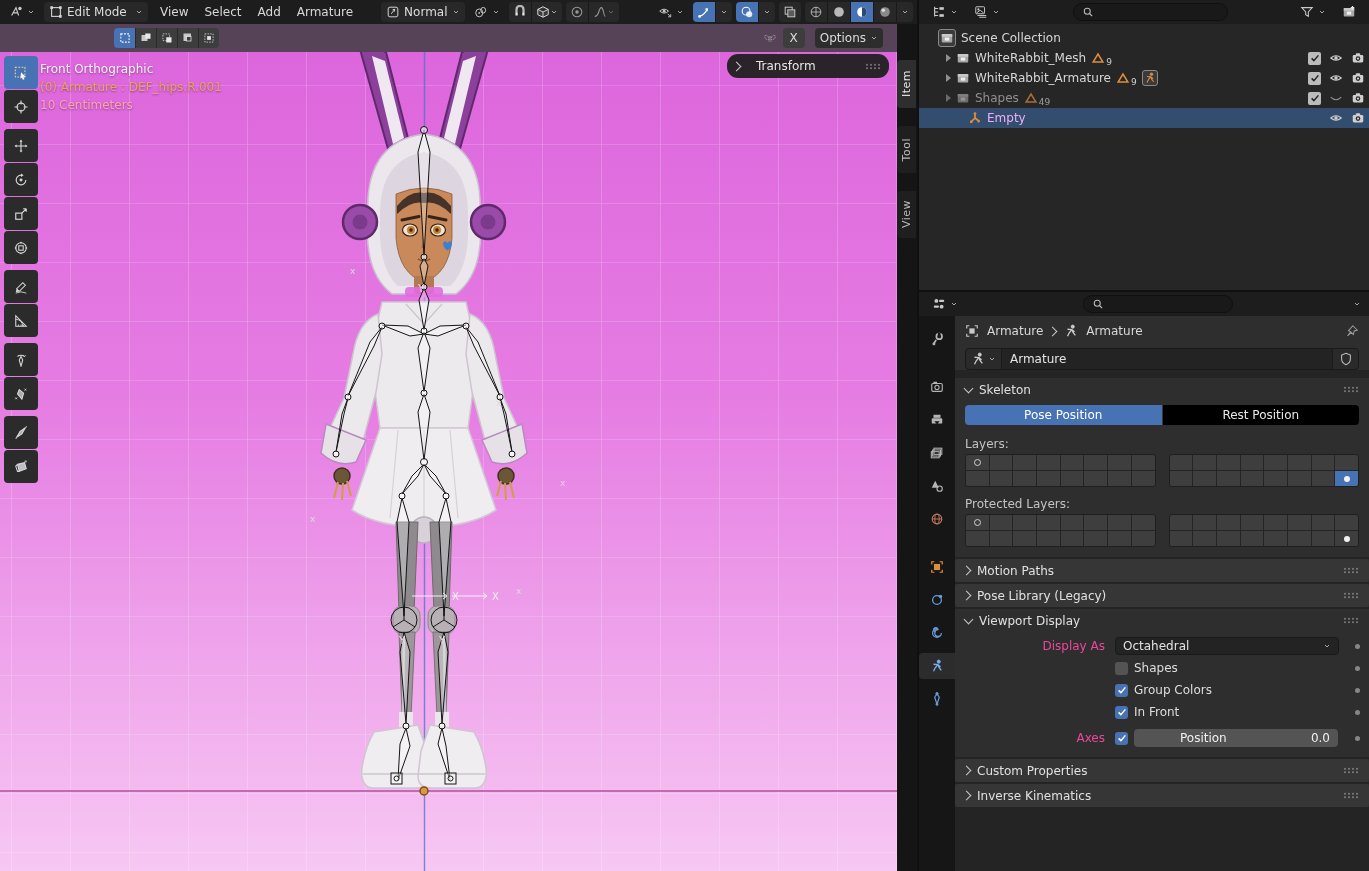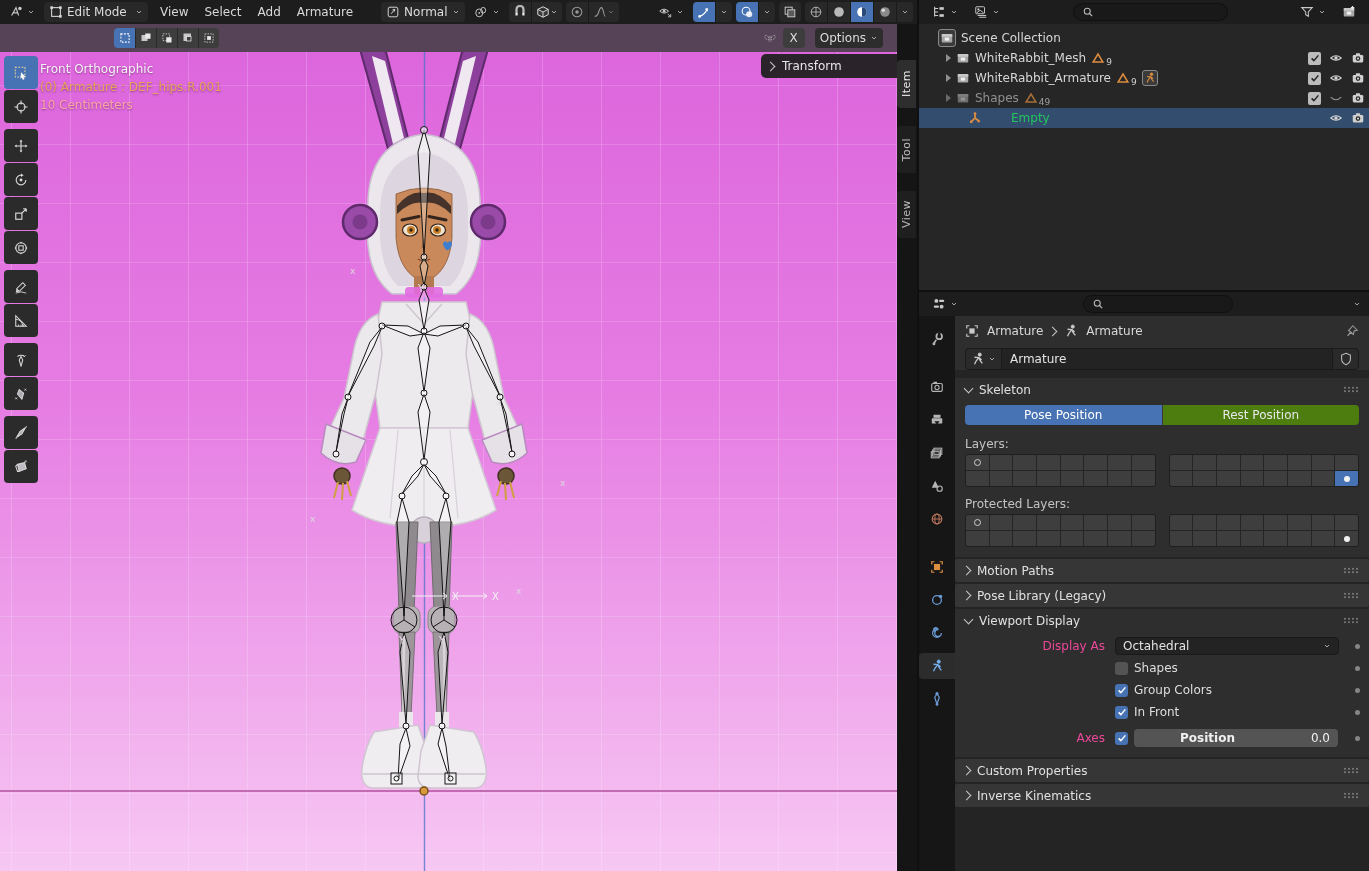--- a/index.html
+++ b/index.html
@@ -43,37 +43,37 @@
   #gutter { left:897px; top:52px; width:20px; height:819px; background:#151515; z-index:15; }
   .side-tab { position:absolute; left:0; width:19px; border-radius:4px 0 0 4px; background:#1f1f1f;
     color:#b9b9b9; display:flex; align-items:center; justify-content:center; }
   .side-tab span { writing-mode:vertical-rl; transform:rotate(180deg); font-size:11px; letter-spacing:0.5px; }
   .side-tab.active { background:#2e2e2e; color:#e8e8e8; }
   #vp-text { left:40px; top:60px; z-index:10; line-height:18px; text-shadow:0 1px 2px rgba(60,10,60,0.45); }
   #vp-text .l1 { color:#f4f4f4; }
   #vp-text .l2 { color:#e7a35b; }
   #vp-text .l3 { color:#fca5a5; }
   #transform-panel { left:727px; top:54px; width:162px; height:24px; background:rgba(32,32,32,0.95);
-    border-radius:5px; display:flex; align-items:center; gap:8px; padding:0 8px; z-index:10; color:#e6e6e6;margin-left:34px; }
+    border-radius:11px; display:flex; align-items:center; gap:16px; padding:0 8px; z-index:10; color:#e6e6e6; }
   .grip { width:16px; height:7px; margin-left:auto; opacity:0.55;
     background-image:radial-gradient(#aaa 0.8px, transparent 1px); background-size:4px 3.5px; }
 
   
   #toolbar { left:4px; top:56px; display:flex; flex-direction:column; gap:1px; z-index:12; }
   .tbtn { width:34px; height:33px; background:#2b2b2b; display:flex; align-items:center; justify-content:center; border-radius:4px; }
   .tbtn.active { background:#4772b3; }
   .tgap { height:4px; }
 
   
   #outliner { left:917px; top:24px; width:452px; height:266px; background:#262626; border-left:2px solid #101010; }
   .ol-row { position:absolute; left:0; width:452px; height:20px; display:flex; align-items:center; gap:5px; padding-left:8px; }
   .ol-row.selected { background:#334d6e; }
   .ol-label { color:#d7d7d7; white-space:nowrap; }
   .ol-label.dim { color:#909090; }
-  .ol-label.activeobj { color:#22c55e;margin-left:24px; }
+  .ol-label.activeobj { color:#f0abfc; }
   .ol-right { position:absolute; right:6px; display:flex; gap:8px; align-items:center; }
   .disc { width:0; height:0; border-left:5px solid #8f8f8f; border-top:4px solid transparent; border-bottom:4px solid transparent; }
   .disc.dim { border-left-color:#6a6a6a; }
   .badge { display:flex; align-items:flex-end; gap:1px; }
   .badge .num { font-size:9px; color:#cfcfcf; margin-bottom:-2px; }
   .olcheck { width:13px; height:13px; background:#bcbcbc; border-radius:2px; display:flex; align-items:center; justify-content:center; }
   .boxed { border:1px solid #8a8a8a; border-radius:3px; padding:1px; background:#3a3a3a; }
 
   
   #props-header { left:917px; top:290px; width:452px; height:26px; background:#1d1d1d;
@@ -89,21 +89,21 @@
   .idfield { margin:2px 10px 8px 10px; height:22px; background:#232323; border:1px solid #1a1a1a; border-radius:4px;
     display:flex; align-items:center; }
   .idfield .pre { display:flex; align-items:center; gap:3px; padding:0 5px; height:100%; background:#2a2a2a; border-radius:4px 0 0 4px; border-right:1px solid #1a1a1a;}
   .idfield .val { flex:1; padding:0 8px; color:#e4e4e4; }
   .idfield .shield { width:26px; height:100%; display:flex; align-items:center; justify-content:center; border-left:1px solid #1a1a1a; background:#2a2a2a; border-radius:0 4px 4px 0;}
   .phead { display:flex; align-items:center; gap:7px; height:23px; padding:0 10px; color:#e0e0e0; }
   .phead.bar { background:#363636; border-radius:3px; margin:0 0 0 0; }
   .chev-d { width:7px; height:7px; border-right:1.6px solid #c9c9c9; border-bottom:1.6px solid #c9c9c9; transform:rotate(45deg); margin-top:-3px; }
   .chev-r { width:7px; height:7px; border-right:1.6px solid #c9c9c9; border-bottom:1.6px solid #c9c9c9; transform:rotate(-45deg); margin-left:-2px;}
   .toggle2 { display:flex; margin:4px 10px 8px 10px; height:20px; border-radius:4px; overflow:hidden; }
-  .toggle2 > div { flex:1; display:flex; align-items:center; justify-content:center; background:#4d7c0f; color:#e8e8e8; }
+  .toggle2 > div { flex:1; display:flex; align-items:center; justify-content:center; background:#000000; color:#e8e8e8; }
   .toggle2 > div + div { border-left:1px solid #3a3a3a; }
   .toggle2 .on { background:#4772b3; color:#ffffff; }
   .sublabel { color:#c3c3c3; padding:4px 10px 3px 10px; }
   .layer-grids { display:flex; gap:13px; padding:0 10px 6px 10px; }
   .layer-block { display:grid; grid-template-columns:repeat(8,1fr); grid-auto-rows:15px; gap:1px; flex:1;
     background:#242424; border:1px solid #1f1f1f; border-radius:3px; overflow:hidden; }
   .layer-cell { background:#3e3e3e; position:relative; }
   .cell-dot::after { content:""; position:absolute; left:50%; top:50%; width:5px; height:5px; margin:-3.5px 0 0 -3.5px;
     border:1px solid #cfcfcf; border-radius:50%; }
   .cell-active { background:#4772b3; }
@@ -114,21 +114,21 @@
   .vd-widget { display:flex; align-items:center; gap:6px; }
   .ddot { width:5px; height:5px; border-radius:50%; background:#868686; justify-self:center; }
   .select-btn { flex:1; max-width:224px; height:18px; background:#232323; border:1px solid #191919; border-radius:4px;
     display:flex; align-items:center; padding:0 7px; color:#e2e2e2; gap:6px; }
   .select-btn .sv { flex:1; }
   .cb { width:13px; height:13px; border-radius:3px; background:#545454; display:flex; align-items:center; justify-content:center; }
   .cb.checked { background:#4772b3; }
   .cb-label { color:#dedede; }
   .slider { flex:1; max-width:204px; height:18px; background:#545454; border-radius:4px; display:flex; align-items:center;
     padding:0 8px; color:#f0f0f0; }
-  .slider .sl-name { flex:1; text-align:left; padding-left:38px;font-weight:bold; }
+  .slider .sl-name { flex:1; text-align:left; padding-left:38px; }
 </style>
 </head>
 <body>
 
 <svg width="0" height="0" style="position:absolute">
   <defs>
     <symbol id="sym-chevd" viewBox="0 0 16 16">
         <path d="M4 6 L8 10 L12 6" fill="none" stroke="#c9c9c9" stroke-width="1.6"></path>
       </symbol>
     <symbol id="sym-eye" viewBox="0 0 16 16">

